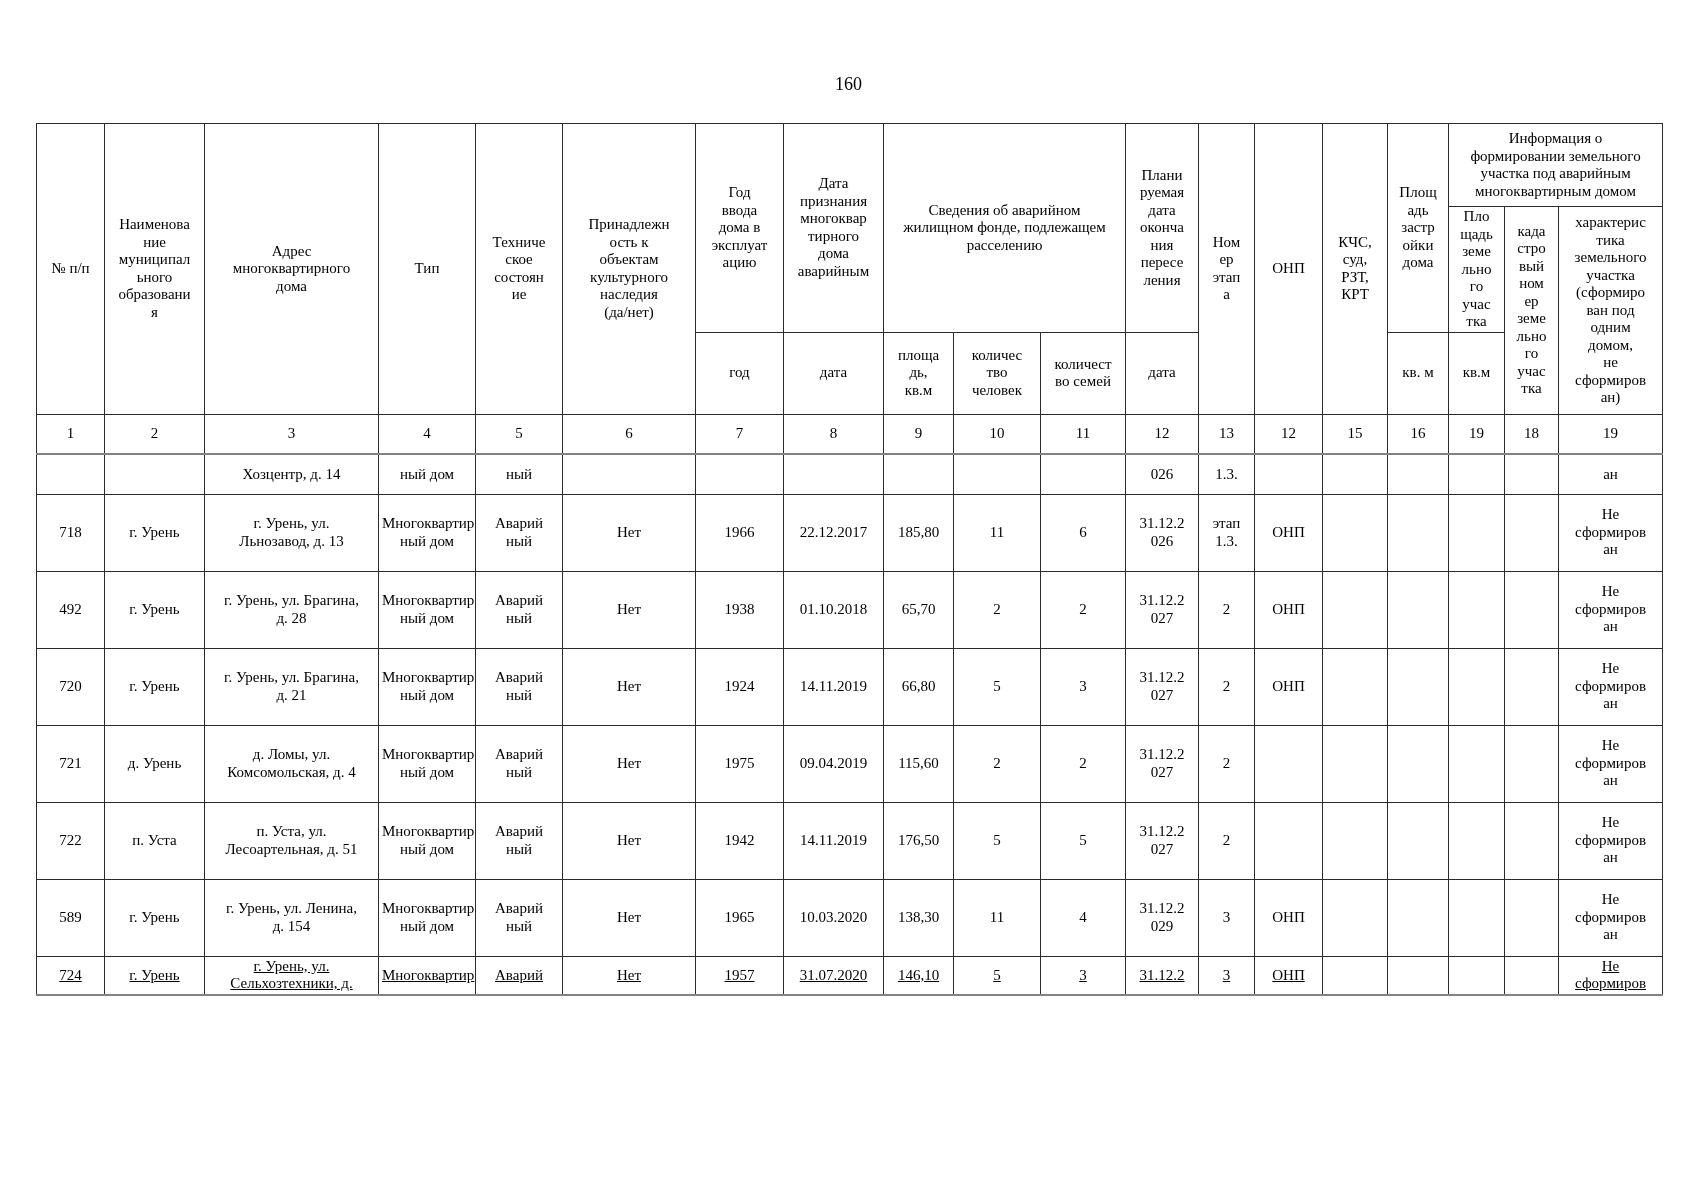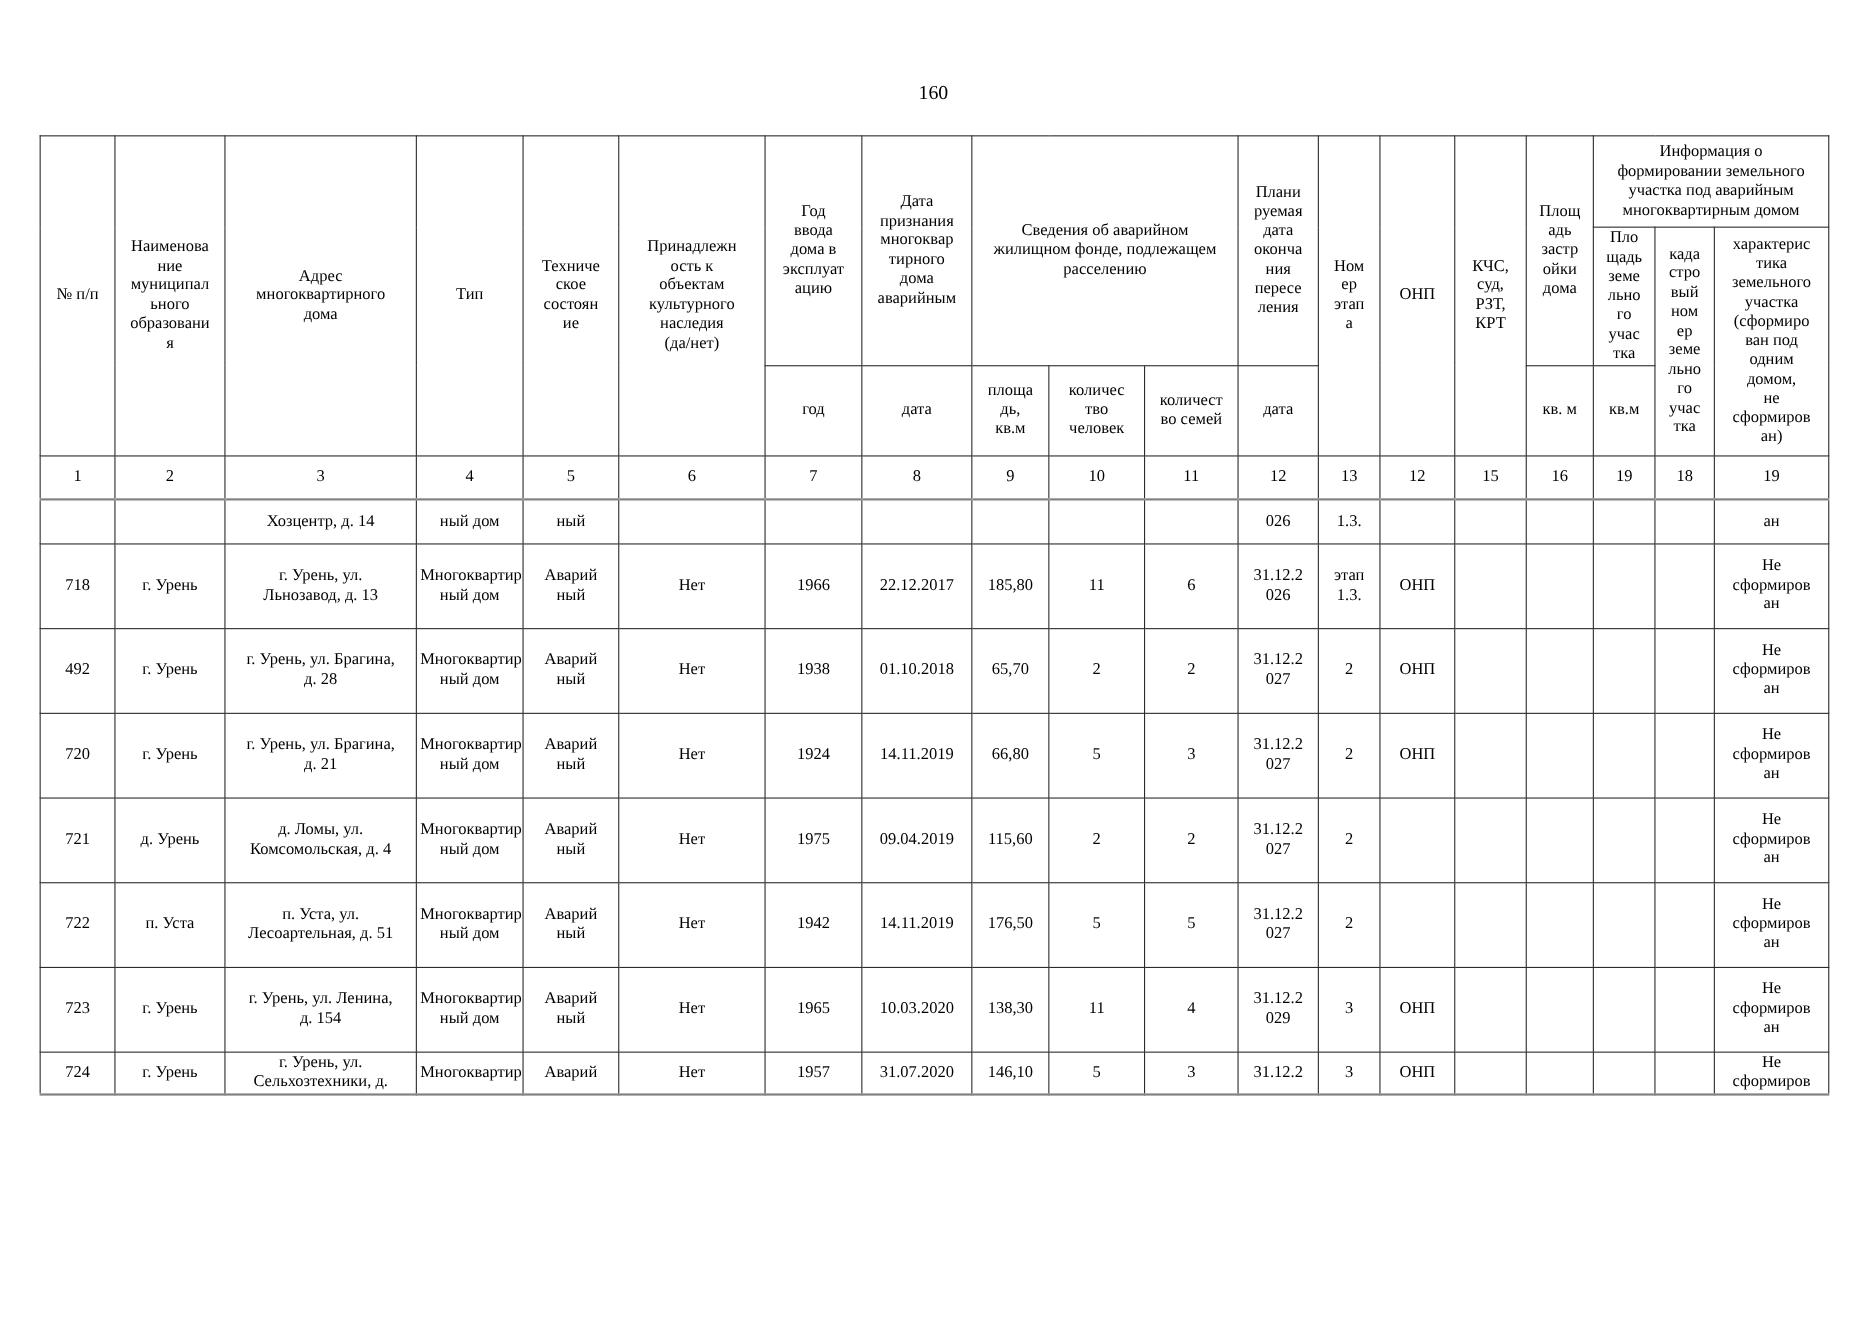--- a/index.html
+++ b/index.html
@@ -43,21 +43,21 @@
     padding: 1px 3px;
     white-space: pre-line;
     overflow: hidden;
   }
   tr.hr1 { height: 83px; }
   tr.hr2 { height: 122px; }
   tr.hr3 { height: 82px; }
   tr.num-row { height: 40px; }
   tbody tr { height: 77px; }
   tbody tr:first-child { height: 40px; padding-left: 12px; }
-  tbody tr:last-child { height: 39px; }
+  tbody tr:last-child { height: 39px; text-decoration: underline; }
   tbody td {
     border-top: 2px solid #828282;
     border-bottom: 2px solid #828282;
   }
   tr.num-row th { border-bottom: 2px solid #828282; }
 </style>
 </head>
 <body>
 
 <div class="sheet">
@@ -368,21 +368,21 @@
           <td></td>
           <td></td>
           <td></td>
           <td></td>
           <td></td>
           <td>Не
 сформиров
 ан</td>
         </tr>
         <tr>
-          <td>723</td>
+          <td>589</td>
           <td>г. Урень</td>
           <td>г. Урень, ул. Ленина,
 д. 154</td>
           <td>Многоквартир
 ный дом</td>
           <td>Аварий
 ный</td>
           <td>Нет</td>
           <td>1965</td>
           <td>10.03.2020</td>

